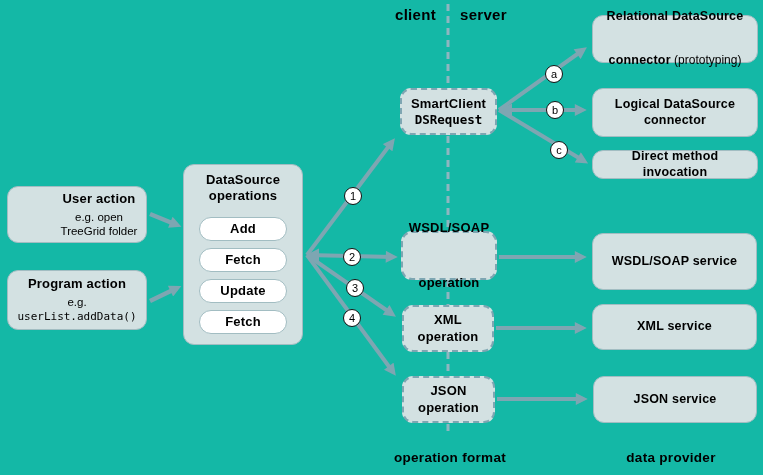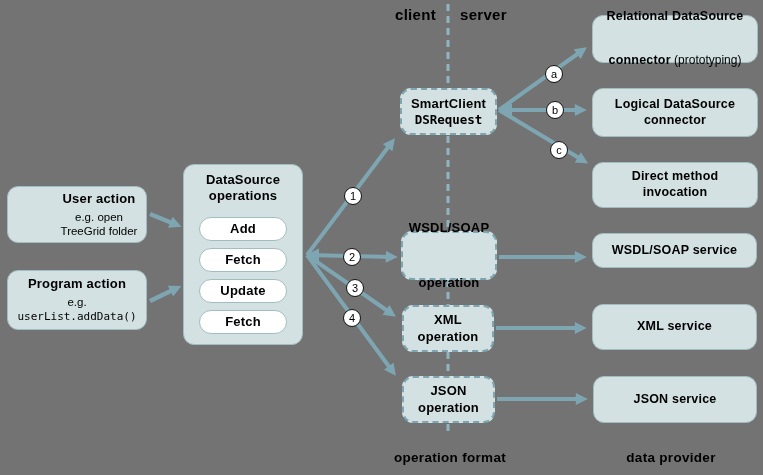--- a/index.html
+++ b/index.html
@@ -8,21 +8,21 @@
     --box-border:#a2bdc2;
     --dashed-border:#7ea6b2;
     --divider:#8fb6c0;
     --pill-fill:#ffffff;
     --text:#000000;
   }
   html,body{margin:0;padding:0;background:#ffffff;}
   #stage{
     position:relative;width:763px;height:475px;overflow:hidden;
     font-family:"Liberation Sans",sans-serif;color:var(--text);
-    background:#737373;
+    background:#14b8a6;
   }
   #wires{position:absolute;left:0;top:0;z-index:0;}
   .box{
     position:absolute;box-sizing:border-box;z-index:1;
     background:var(--box-fill);
     border:1.5px solid var(--box-border);
     border-radius:11px;
     display:flex;flex-direction:column;align-items:center;justify-content:center;
     text-align:center;line-height:1.25;
   }
@@ -135,26 +135,26 @@
   <div class="box" style="left:592px;top:15px;width:166px;height:48px;gap:24px;">
     <div class="small-title">Relational DataSource</div>
     <div><span class="small-title">connector</span><span class="normal"> (prototyping)</span></div>
   </div>
 
   <div class="box" style="left:592px;top:88px;width:166px;height:49px;">
     <div class="small-title">Logical DataSource</div>
     <div class="small-title">connector</div>
   </div>
 
-  <div class="box" style="left:592px;top:162px;width:166px;height:46px;">
+  <div class="box" style="left:592px;top:150px;width:166px;height:29px;">
     <div class="small-title">Direct method</div>
     <div class="small-title">invocation</div>
   </div>
 
-  <div class="box" style="left:592px;top:233px;width:165px;height:35px;">
+  <div class="box" style="left:592px;top:233px;width:165px;height:57px;">
     <div class="small-title">WSDL/SOAP service</div>
   </div>
 
   <div class="box" style="left:592px;top:304px;width:165px;height:46px;">
     <div class="small-title">XML service</div>
   </div>
 
   <div class="box" style="left:593px;top:376px;width:164px;height:47px;">
     <div class="small-title">JSON service</div>
   </div>

